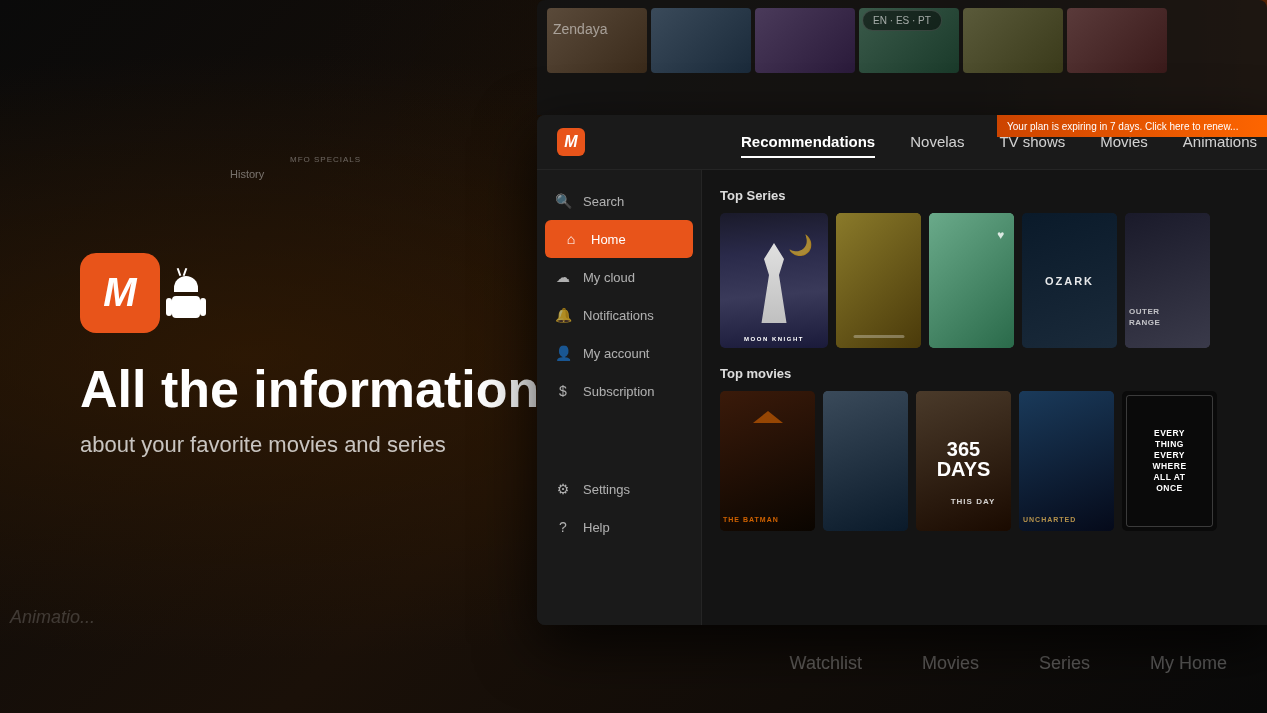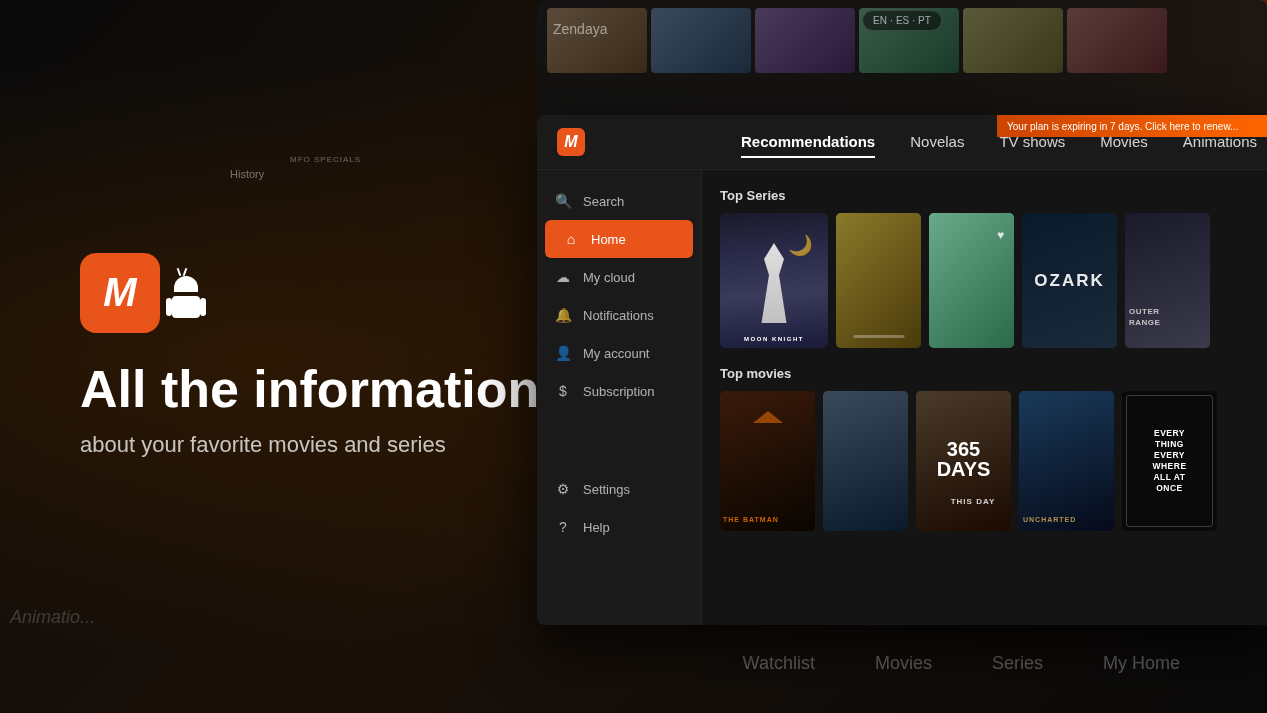--- a/index.html
+++ b/index.html
@@ -343,21 +343,21 @@
       display: flex;
       align-items: center;
       justify-content: center;
     }
 
     .ozark-text {
       position: absolute;
       top: 50%;
       left: 50%;
       transform: translate(-50%, -50%);
-      font-size: 17px;
+      font-size: 11px;
       font-weight: 800;
       letter-spacing: 2px;
       color: rgba(255,255,255,0.9);
     }
 
     .poster-outer-range {
       background: linear-gradient(160deg, #1a1a2a 0%, #2a2a3a 50%, #3a3a4a 100%);
       padding-left: 37px;
     }
 
@@ -497,21 +497,21 @@
       position: absolute;
       bottom: 0;
       right: 0;
       width: 730px;
       height: 80px;
       z-index: 3;
       display: flex;
       align-items: center;
       justify-content: flex-end;
       gap: 60px;
-      padding-right: 87px;
+      padding-right: 40px;
       padding-bottom: 20px;
     }
 
     .bottom-bg-label {
       font-size: 18px;
       color: rgba(255,255,255,0.35);
     }
 
     
     .bg-orange-accent {

